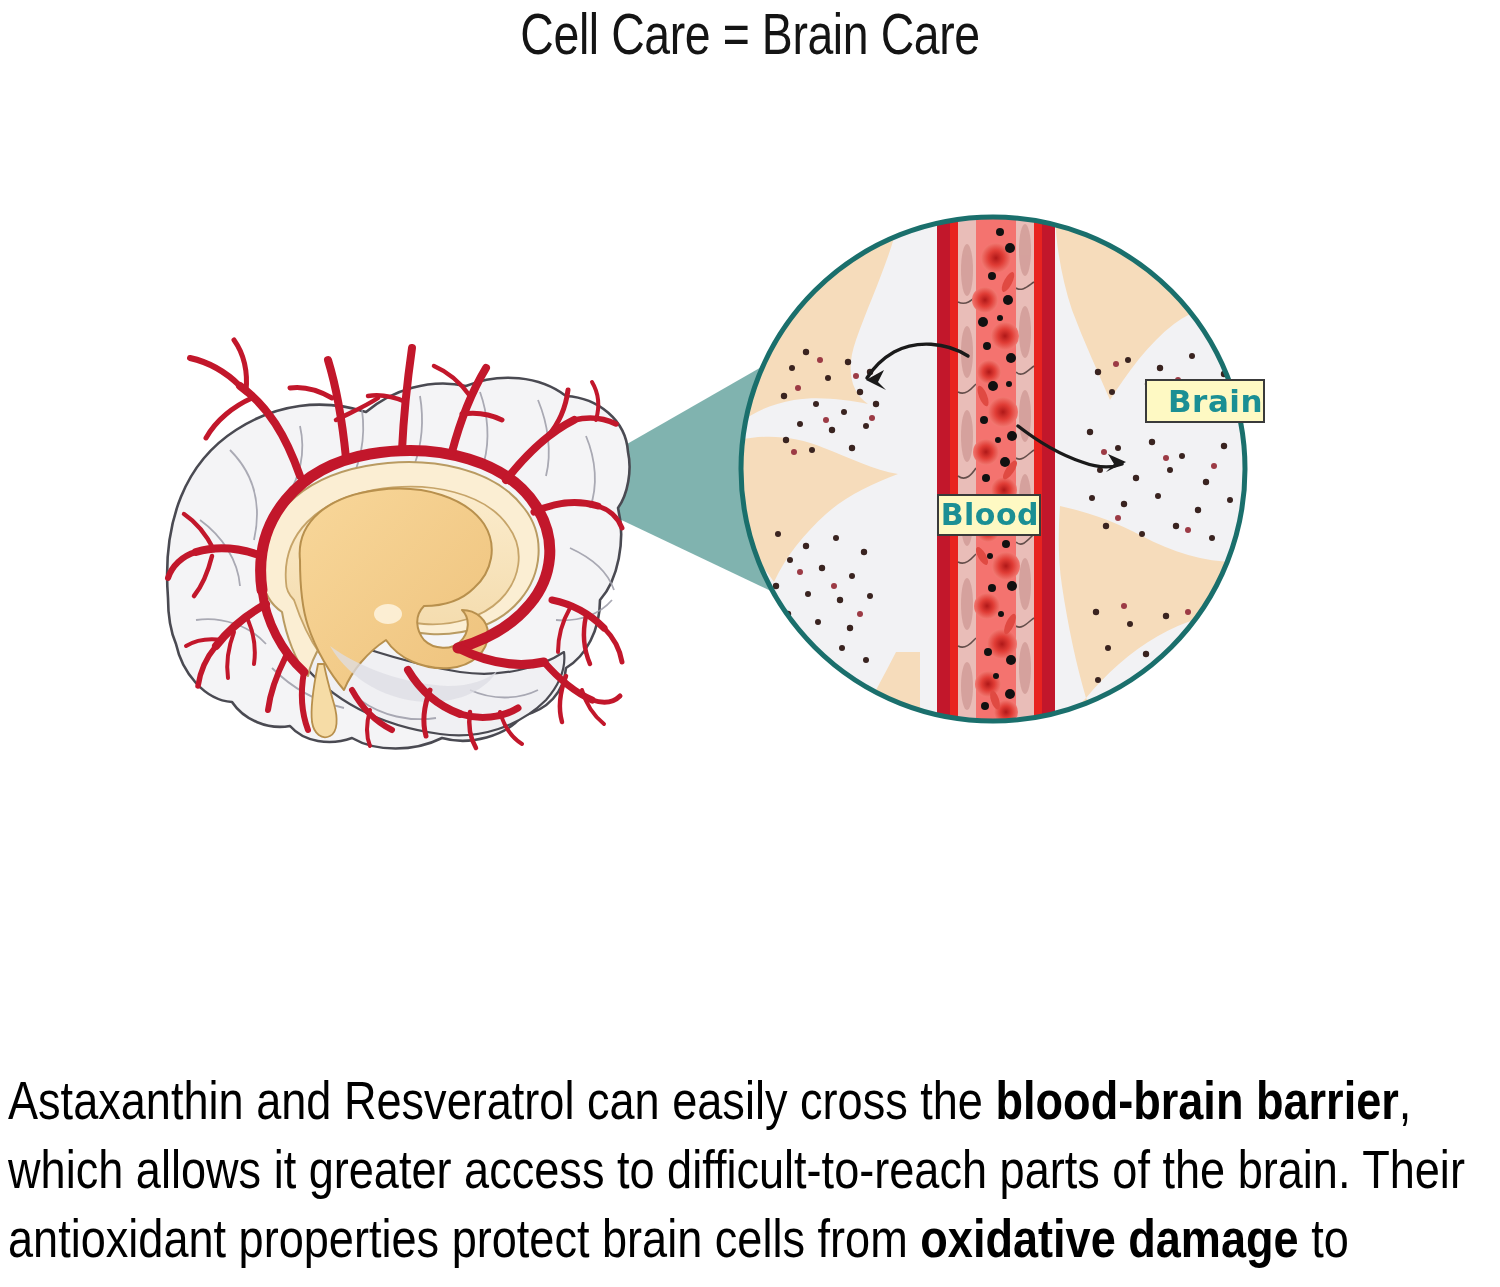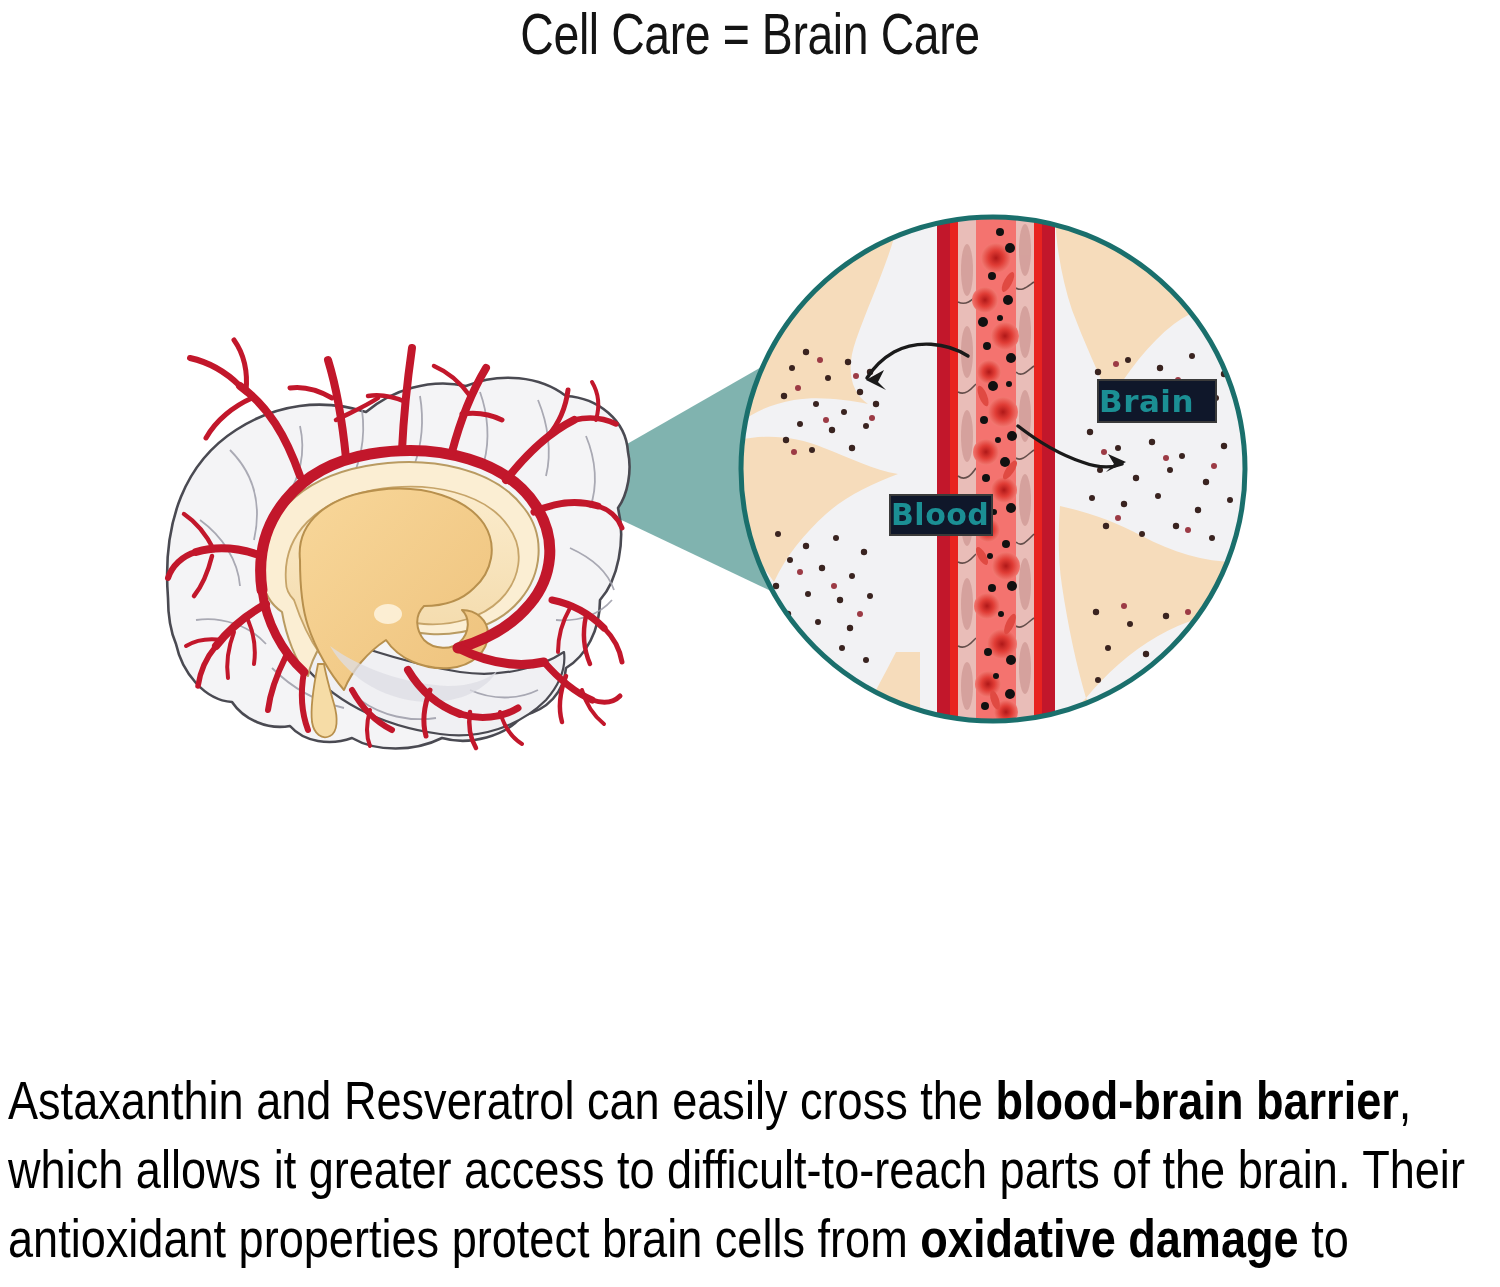--- a/index.html
+++ b/index.html
@@ -67,29 +67,30 @@
     text-align: left;
     transform: scaleX(0.835);
     transform-origin: 0 0;
     width: 1770px;
   }
   .caption b { font-weight: 700; }
 
   
   .lbl {
     position: absolute;
-    background: #0f172a;
+    background: #fef9c3;
     border: 2px solid #3a3a3a;
     color: #1b8f94;
     font-family: "DejaVu Sans", sans-serif;
     font-weight: 700;
     letter-spacing: 0.5px;
-    text-align: left;
+    text-align: right;
     white-space: nowrap;
     box-sizing: border-box;
+    margin-left: 48px;
   }
   #lbl-blood {
     left: 889px; top: 494px;
     width: 104px; height: 42px;
     font-size: 30px; line-height: 38px;
   }
   #lbl-brain {
     left: 1097px; top: 379px;
     width: 120px; height: 44px;
     font-size: 31px; line-height: 40px;

